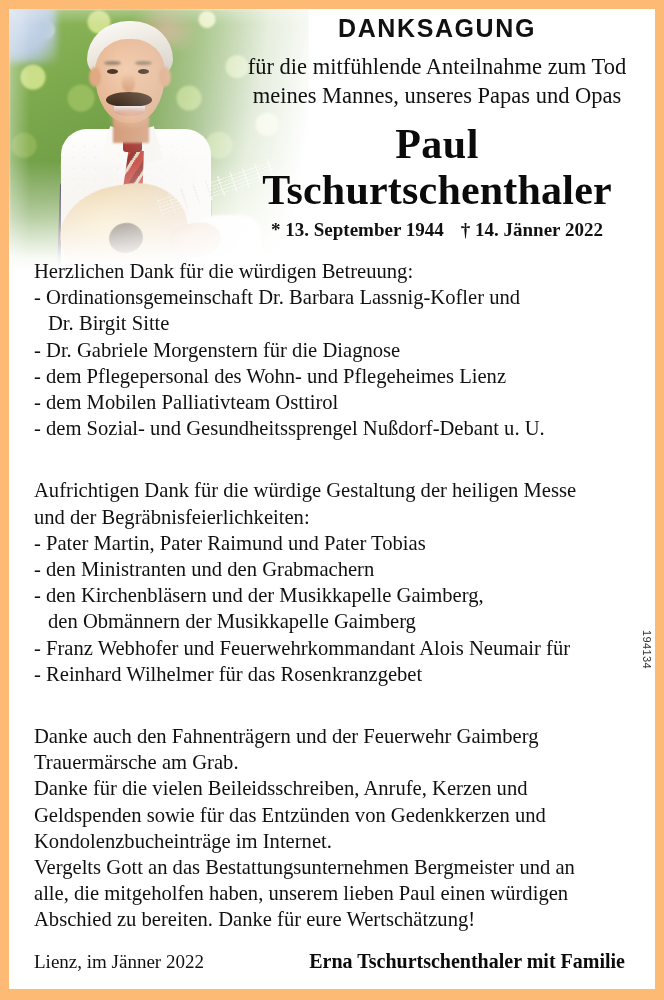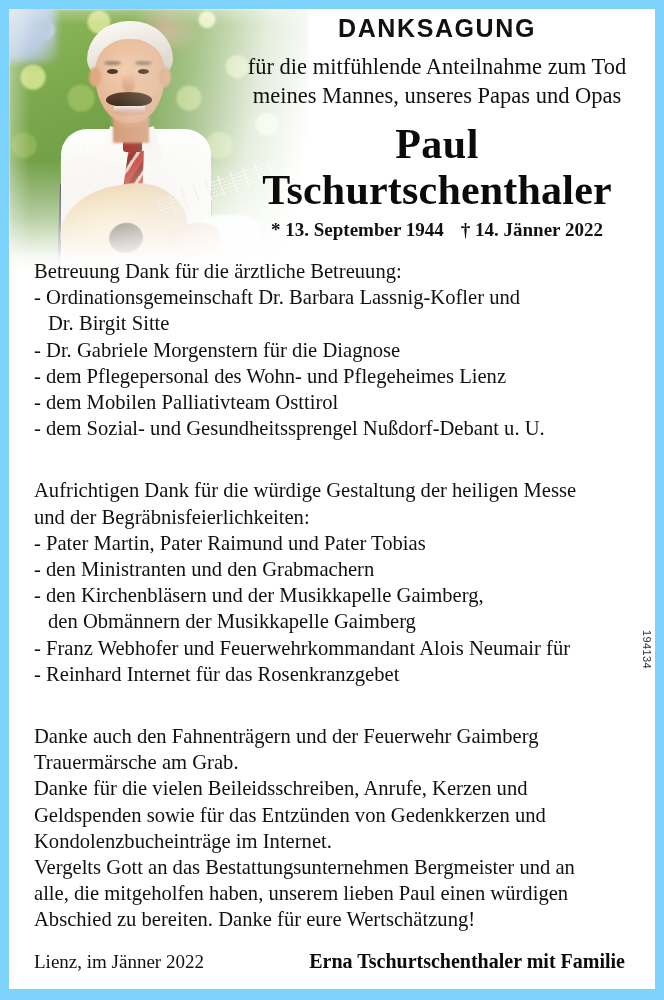--- a/index.html
+++ b/index.html
@@ -12,21 +12,21 @@
     height: 1000px;
     overflow: hidden;
     font-family: "Liberation Serif", serif;
   }
 
   .notice {
     position: relative;
     width: 664px;
     height: 1000px;
     box-sizing: border-box;
-    background: #7dd3fc;
+    background: #fdba74;
     padding: 9px 9px 11px 9px;
   }
 
   .inner {
     position: relative;
     width: 100%;
     height: 100%;
     background: #ffffff;
     overflow: hidden;
   }
@@ -442,38 +442,38 @@
       <div class="lead">für die mitfühlende Anteilnahme zum Tod</div>
       <div class="lead">meines Mannes, unseres Papas und Opas</div>
       <div class="name-first">Paul</div>
       <div class="name-last">Tschurtschenthaler</div>
       <div class="dates"><span>* 13. September 1944</span><span class="gap"></span><span>† 14. Jänner 2022</span></div>
     </div>
 
     <div class="body-text">
 
       <div class="block">
-        <p class="para">Betreuung Dank für die ärztliche Betreuung:</p>
+        <p class="para">Herzlichen Dank für die würdigen Betreuung:</p>
         <p class="li">- Ordinationsgemeinschaft Dr. Barbara Lassnig-Kofler und</p>
         <p class="cont">Dr. Birgit Sitte</p>
         <p class="li">- Dr. Gabriele Morgenstern für die Diagnose</p>
         <p class="li">- dem Pflegepersonal des Wohn- und Pflegeheimes Lienz</p>
         <p class="li">- dem Mobilen Palliativteam Osttirol</p>
         <p class="li">- dem Sozial- und Gesundheitssprengel Nußdorf-Debant u. U.</p>
       </div>
 
       <div class="block">
         <p class="para">Aufrichtigen Dank für die würdige Gestaltung der heiligen Messe</p>
         <p class="para">und der Begräbnisfeierlichkeiten:</p>
         <p class="li">- Pater Martin, Pater Raimund und Pater Tobias</p>
         <p class="li">- den Ministranten und den Grabmachern</p>
         <p class="li">- den Kirchenbläsern und der Musikkapelle Gaimberg,</p>
         <p class="cont">den Obmännern der Musikkapelle Gaimberg</p>
         <p class="li">- Franz Webhofer und Feuerwehrkommandant Alois Neumair für</p>
-        <p class="li">- Reinhard Internet für das Rosenkranzgebet</p>
+        <p class="li">- Reinhard Wilhelmer für das Rosenkranzgebet</p>
       </div>
 
       <div class="block">
         <p class="para">Danke auch den Fahnenträgern und der Feuerwehr Gaimberg</p>
         <p class="para">Trauermärsche am Grab.</p>
 
         <p class="para gap-para">Danke für die vielen Beileidsschreiben, Anrufe, Kerzen und</p>
         <p class="para">Geldspenden sowie für das Entzünden von Gedenkkerzen und</p>
         <p class="para">Kondolenzbucheinträge im Internet.</p>
 

